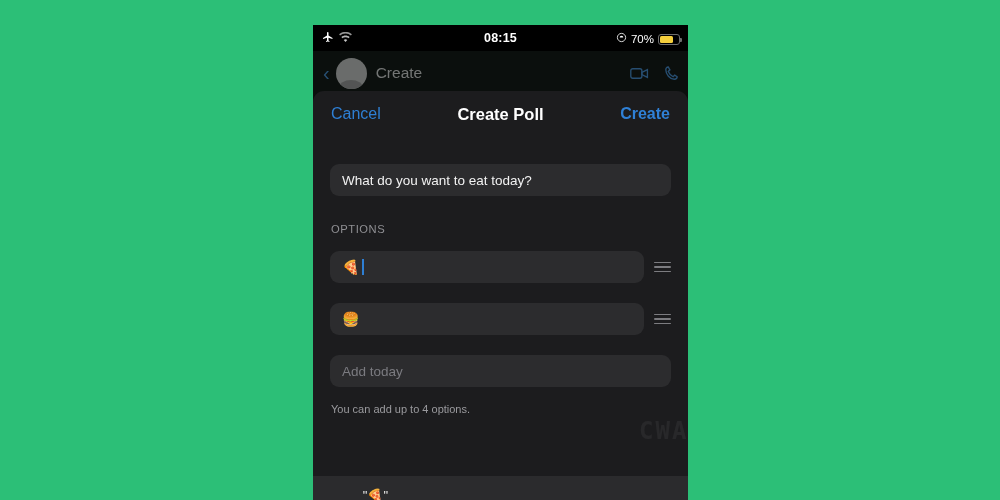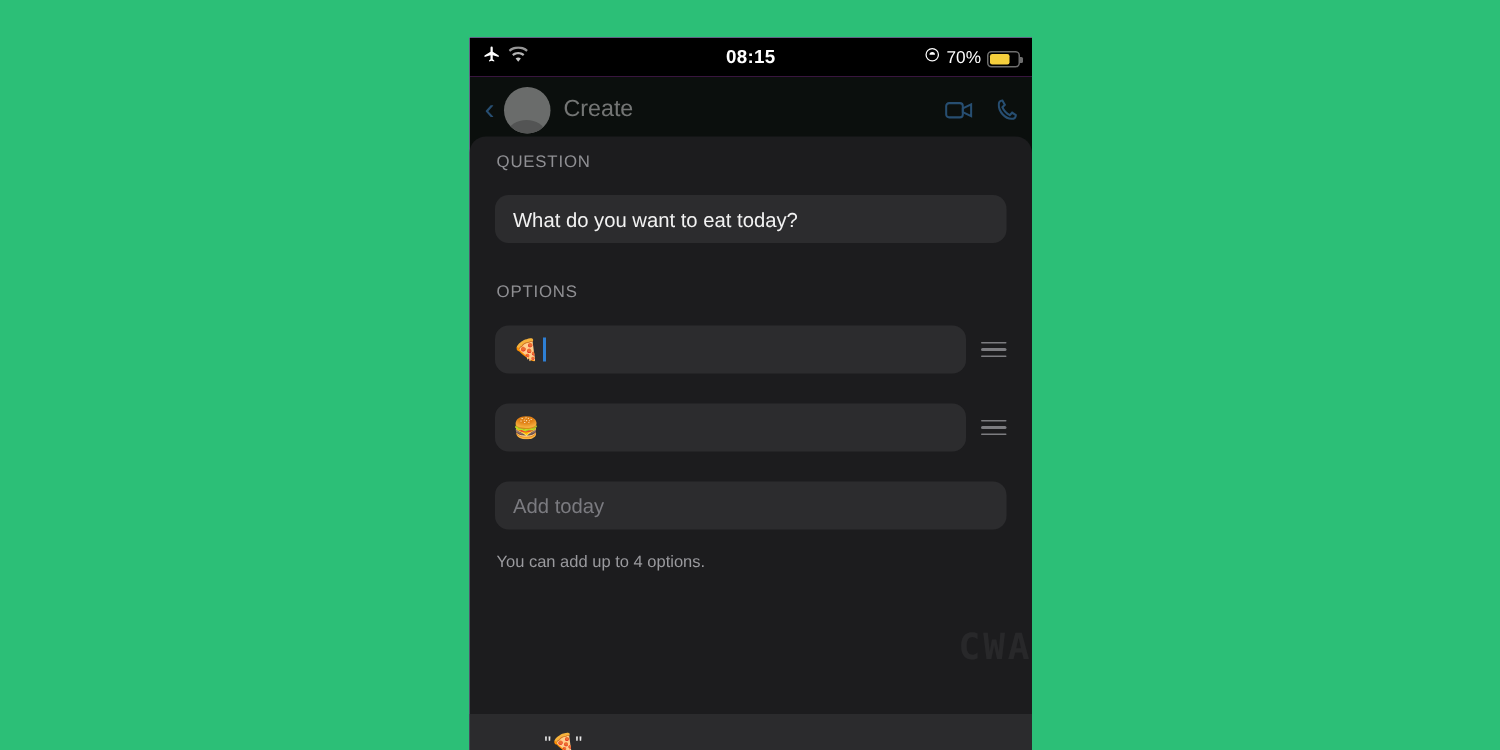--- a/index.html
+++ b/index.html
@@ -16,21 +16,21 @@
     position: relative;
   }
 
   
   #phone-plate {
     position: absolute;
     left: 313px;
     top: 25px;
     width: 375px;
     height: 475px;
-    background: #d946ef;
+    background: #3b82f6;
     overflow: hidden;
   }
 
   
   #status-bar {
     position: absolute;
     left: 0; top: 0;
     width: 375px;
     height: 26px;
     background: #000;
@@ -344,23 +344,28 @@
       <span class="chat-hdr-icon">
         <svg width="13" height="15" viewBox="0 0 16 18" fill="none" stroke="#3e82c4" stroke-width="1.7">
           <path d="M4 1C2 1 1 2.5 1 4.5 1 10 6 16 11.5 16c2 0 3.5-1 3.5-3l-3-2-2 2C8 12 5 9 4 6.5l2-2L4 1z"></path>
         </svg>
       </span>
     </div>
   </div>
 
   <div id="modal-sheet">
 
+    <div id="modal-nav">
+      <button id="cancel-btn">Cancel</button>
+      <span id="modal-title">Create Poll</span>
+      <span id="nav-spacer"></span>
+      <button id="create-btn">Create</button>
+    </div>
 
     <div style="height:11px"></div>
-    <div class="section-label">QUESTION</div>
     <div style="height:16px"></div>
     <div class="field">What do you want to eat today?</div>
 
     <div style="height:27px"></div>
     <div class="section-label">OPTIONS</div>
     <div style="height:16px"></div>
 
     <div class="option-row">
       <div class="field">
         <span class="opt-emoji">🍕</span>

